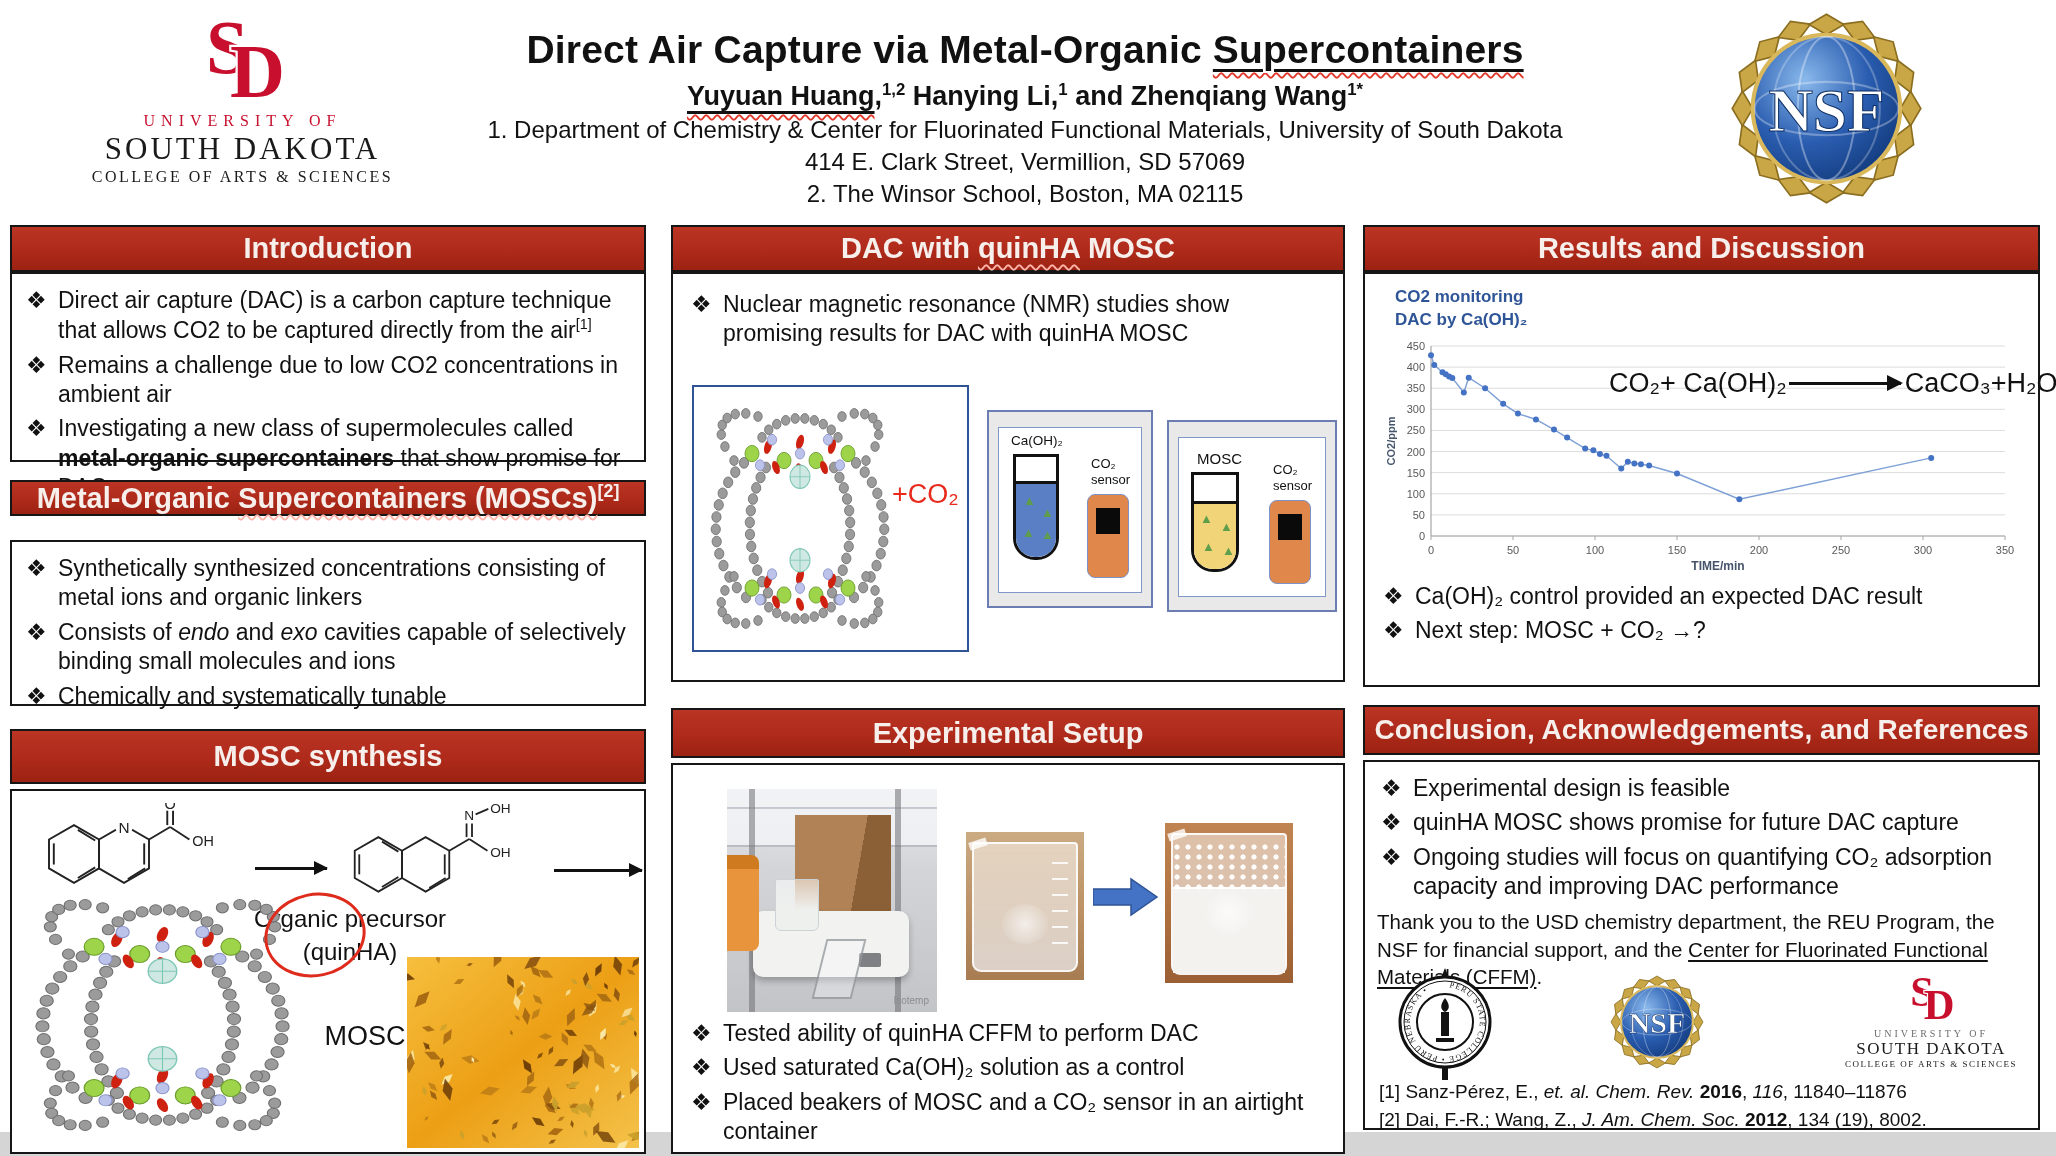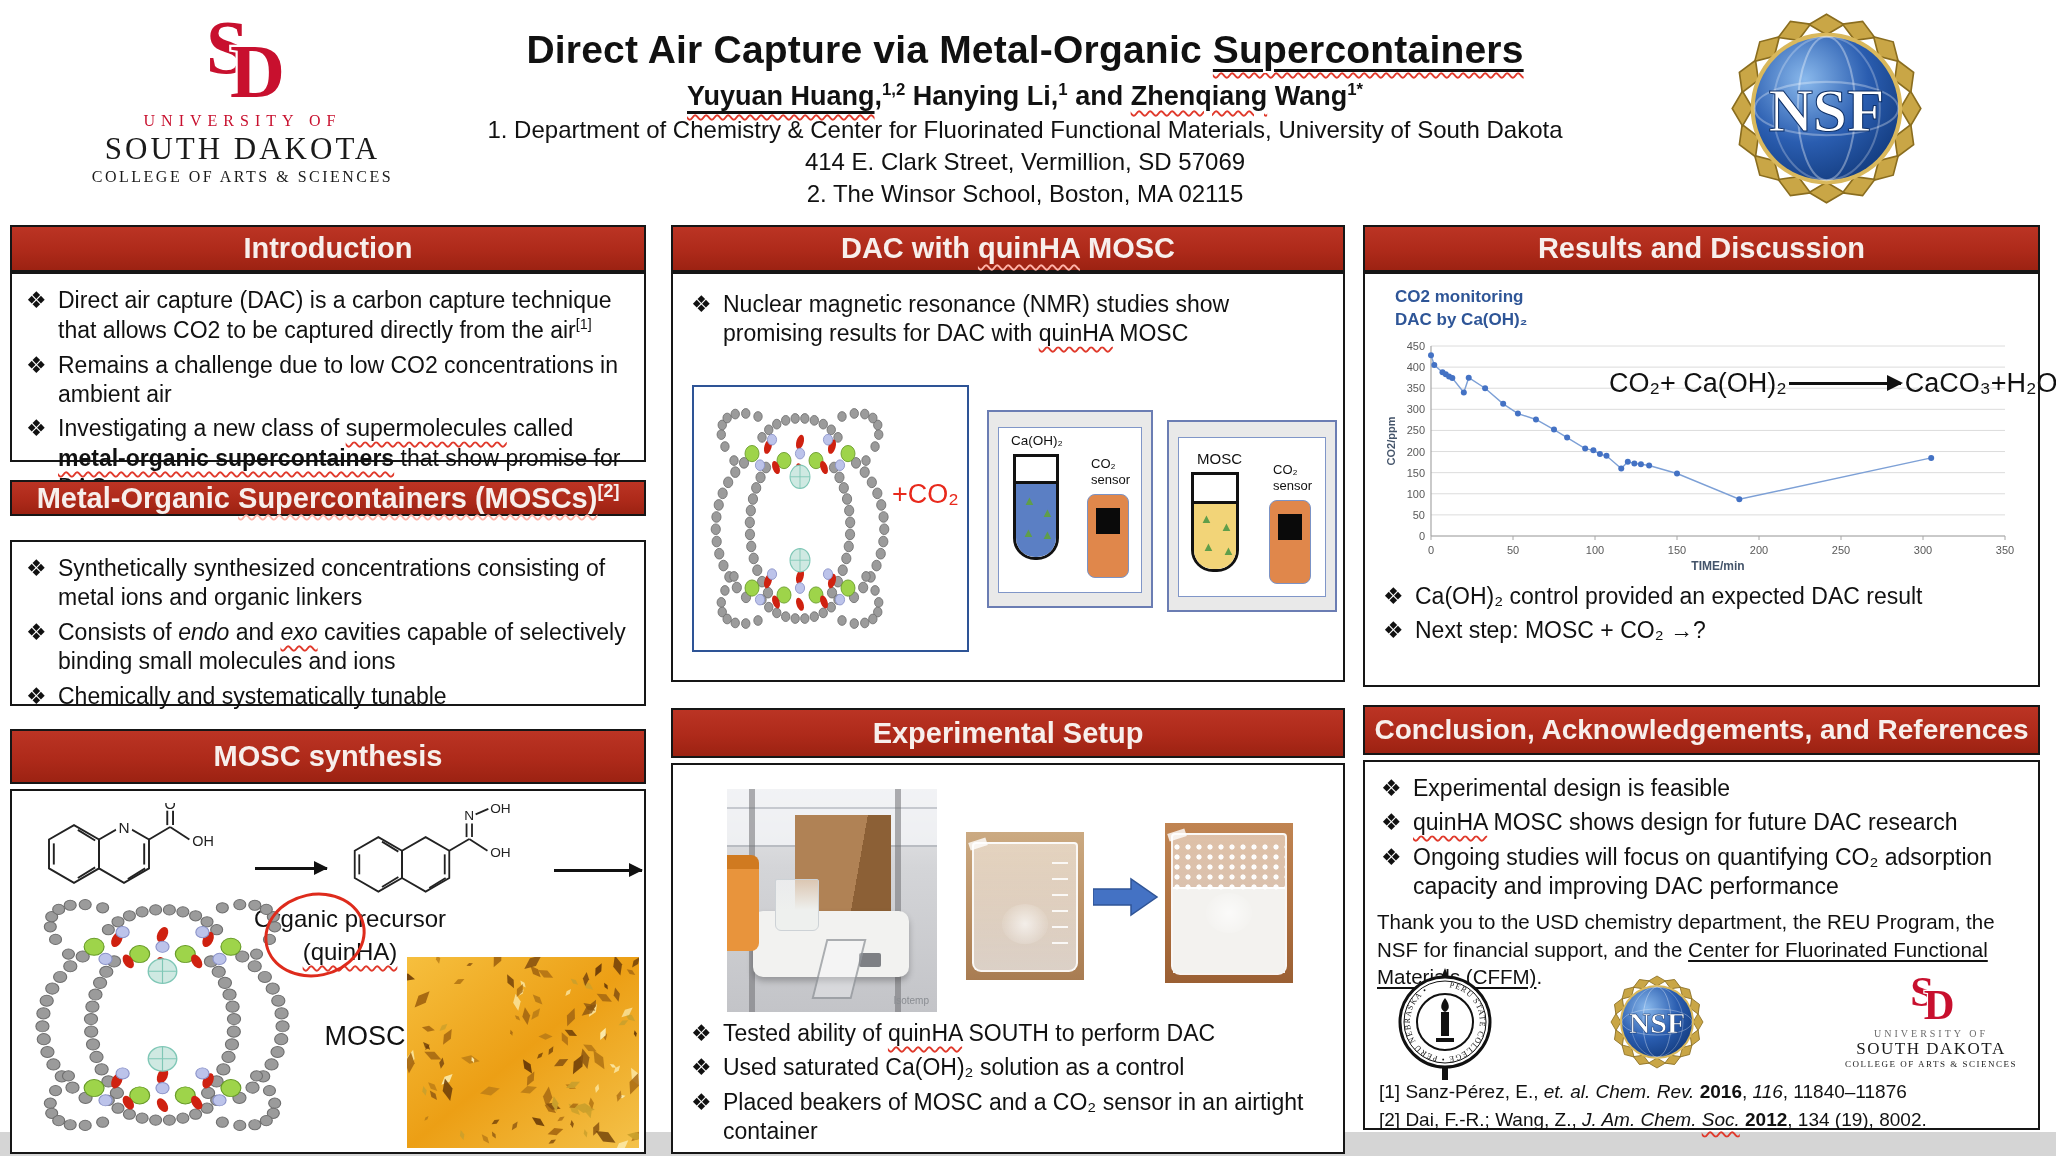--- a/index.html
+++ b/index.html
@@ -16,21 +16,21 @@
   .usd-line3{color:#1a1a1a;font-family:"Liberation Serif",serif;font-size:16px;letter-spacing:2.5px;margin-top:1px}
   .title-block{position:absolute;left:430px;top:28px;width:1190px;text-align:center;z-index:2}
   .main-title{font-size:39px;font-weight:bold;letter-spacing:.2px}
   .authors{font-size:27px;font-weight:bold;margin-top:8px}
   .affil{font-size:24px;margin-top:4px}
   sup{font-size:.62em}
   .nsf-header{position:absolute;left:1724px;top:6px;width:210px;height:210px;z-index:2}
 
   
   .u{text-decoration:underline;text-decoration-thickness:2.5px;text-underline-offset:6px}
-  .wavy{text-decoration:underline;text-decoration-style:wavy;text-decoration-color:#e0392b;text-decoration-thickness:1.5px;text-underline-offset:5px}
+  .wavy{text-decoration-style:wavy;text-decoration-color:#e0392b;text-decoration-thickness:1.5px;text-underline-offset:5px}
   .wavy2{text-decoration:underline;text-decoration-style:wavy;text-decoration-color:#e0392b;text-decoration-thickness:1.5px;text-underline-offset:9px}
   .wavyw{text-decoration:underline;text-decoration-style:wavy;text-decoration-color:#ffb3a9;text-decoration-thickness:1.5px;text-underline-offset:6px}
   .ital{font-style:italic}
 
   
   .hdrbar{position:absolute;background:linear-gradient(180deg,#bb3424 0%,#ae2a1a 55%,#9c2212 100%);border:2.5px solid #161616;color:#f7efec;text-align:center;font-size:29px;font-weight:600;display:flex;align-items:center;justify-content:center;z-index:1}
   .bodybox{position:absolute;background:#fff;border:2.5px solid #161616;z-index:1}
   ul.bullets{list-style:none}
   ul.bullets li{position:relative;padding-left:34px;font-size:23px;line-height:1.28;margin-bottom:5px}
   .dia{position:absolute;left:2px;top:0}
@@ -683,21 +683,21 @@
       <polygon points="0,12 38,12 38,2 64,20 38,38 38,28 0,28" fill="#4472c4" stroke="#2f5496" stroke-width="1.5"></polygon>
     </svg>
     <div class="photo photo3" style="left:492px;top:58px;width:128px;height:160px">
       <div class="gbeaker">
           <div class="milk"></div>
           <div class="froth"></div>
           <div class="badge" style="top:42%"></div>
         </div>
     </div>
     <ul class="bullets" style="position:absolute;left:16px;top:254px;right:6px">
-      <li><span class="dia">❖</span><span>Tested ability of </span><span class="wavy">quinHA</span><span> SOUTH to perform DAC</span></li>
+      <li><span class="dia">❖</span><span>Tested ability of </span><span class="wavy">quinHA</span><span> CFFM to perform DAC</span></li>
       <li><span class="dia">❖</span><span>Used saturated Ca(OH)₂ solution as a control</span></li>
       <li><span class="dia">❖</span><span>Placed beakers of MOSC and a CO₂ sensor in an airtight container</span></li>
     </ul>
   </div>
 
   <div class="hdrbar" style="left:1363px;top:225px;width:677px;height:47px">
       <span>Results and Discussion</span>
     </div>
   <div class="bodybox" style="left:1363px;top:272px;width:677px;height:415px">
     <div class="chart-title" style="left:30px;top:12px;width:600px">
@@ -783,21 +783,21 @@
       <li><span class="dia">❖</span><span>Next step: MOSC + CO₂ →?</span></li>
     </ul>
   </div>
 
   <div class="hdrbar" style="left:1363px;top:705px;width:677px;height:50px;font-size:28px">
       <span>Conclusion, Acknowledgements, and References</span>
     </div>
   <div class="bodybox" style="left:1363px;top:760px;width:677px;height:370px">
     <ul class="bullets" style="padding:12px 8px 0 14px">
       <li><span class="dia">❖</span><span>Experimental design is feasible</span></li>
-      <li><span class="dia">❖</span><span class="wavy">quinHA</span><span> MOSC shows design for future DAC research</span></li>
+      <li><span class="dia">❖</span><span class="wavy">quinHA</span><span> MOSC shows promise for future DAC capture</span></li>
       <li><span class="dia">❖</span><span>Ongoing studies will focus on quantifying CO₂ adsorption capacity and improving DAC performance</span></li>
     </ul>
     <div class="ack" style="left:12px;top:146px;right:6px"><span>Thank you to the USD chemistry department, the REU Program, the NSF for financial support, and the </span><span class="u" style="text-underline-offset:3px;text-decoration-thickness:1.5px">Center for Fluorinated Functional Materials (CFFM)</span><span>.</span></div>
     <div class="peru-seal" style="position:absolute;left:30px;top:206px"><svg viewBox="0 0 100 112" width="100" height="112.00000000000001">
           <polygon points="50,0 54,10 46,10" fill="#111"></polygon>
           <circle cx="50" cy="54" r="45" fill="#fff" stroke="#111" stroke-width="3"></circle>
           <circle cx="50" cy="54" r="41" fill="none" stroke="#111" stroke-width="1"></circle>
           <circle cx="50" cy="54" r="28" fill="none" stroke="#111" stroke-width="2"></circle>
           <defs>
             <path id="seal3" d="M 50,19 A 35,35 0 1,1 49.9,19" fill="none"></path>

